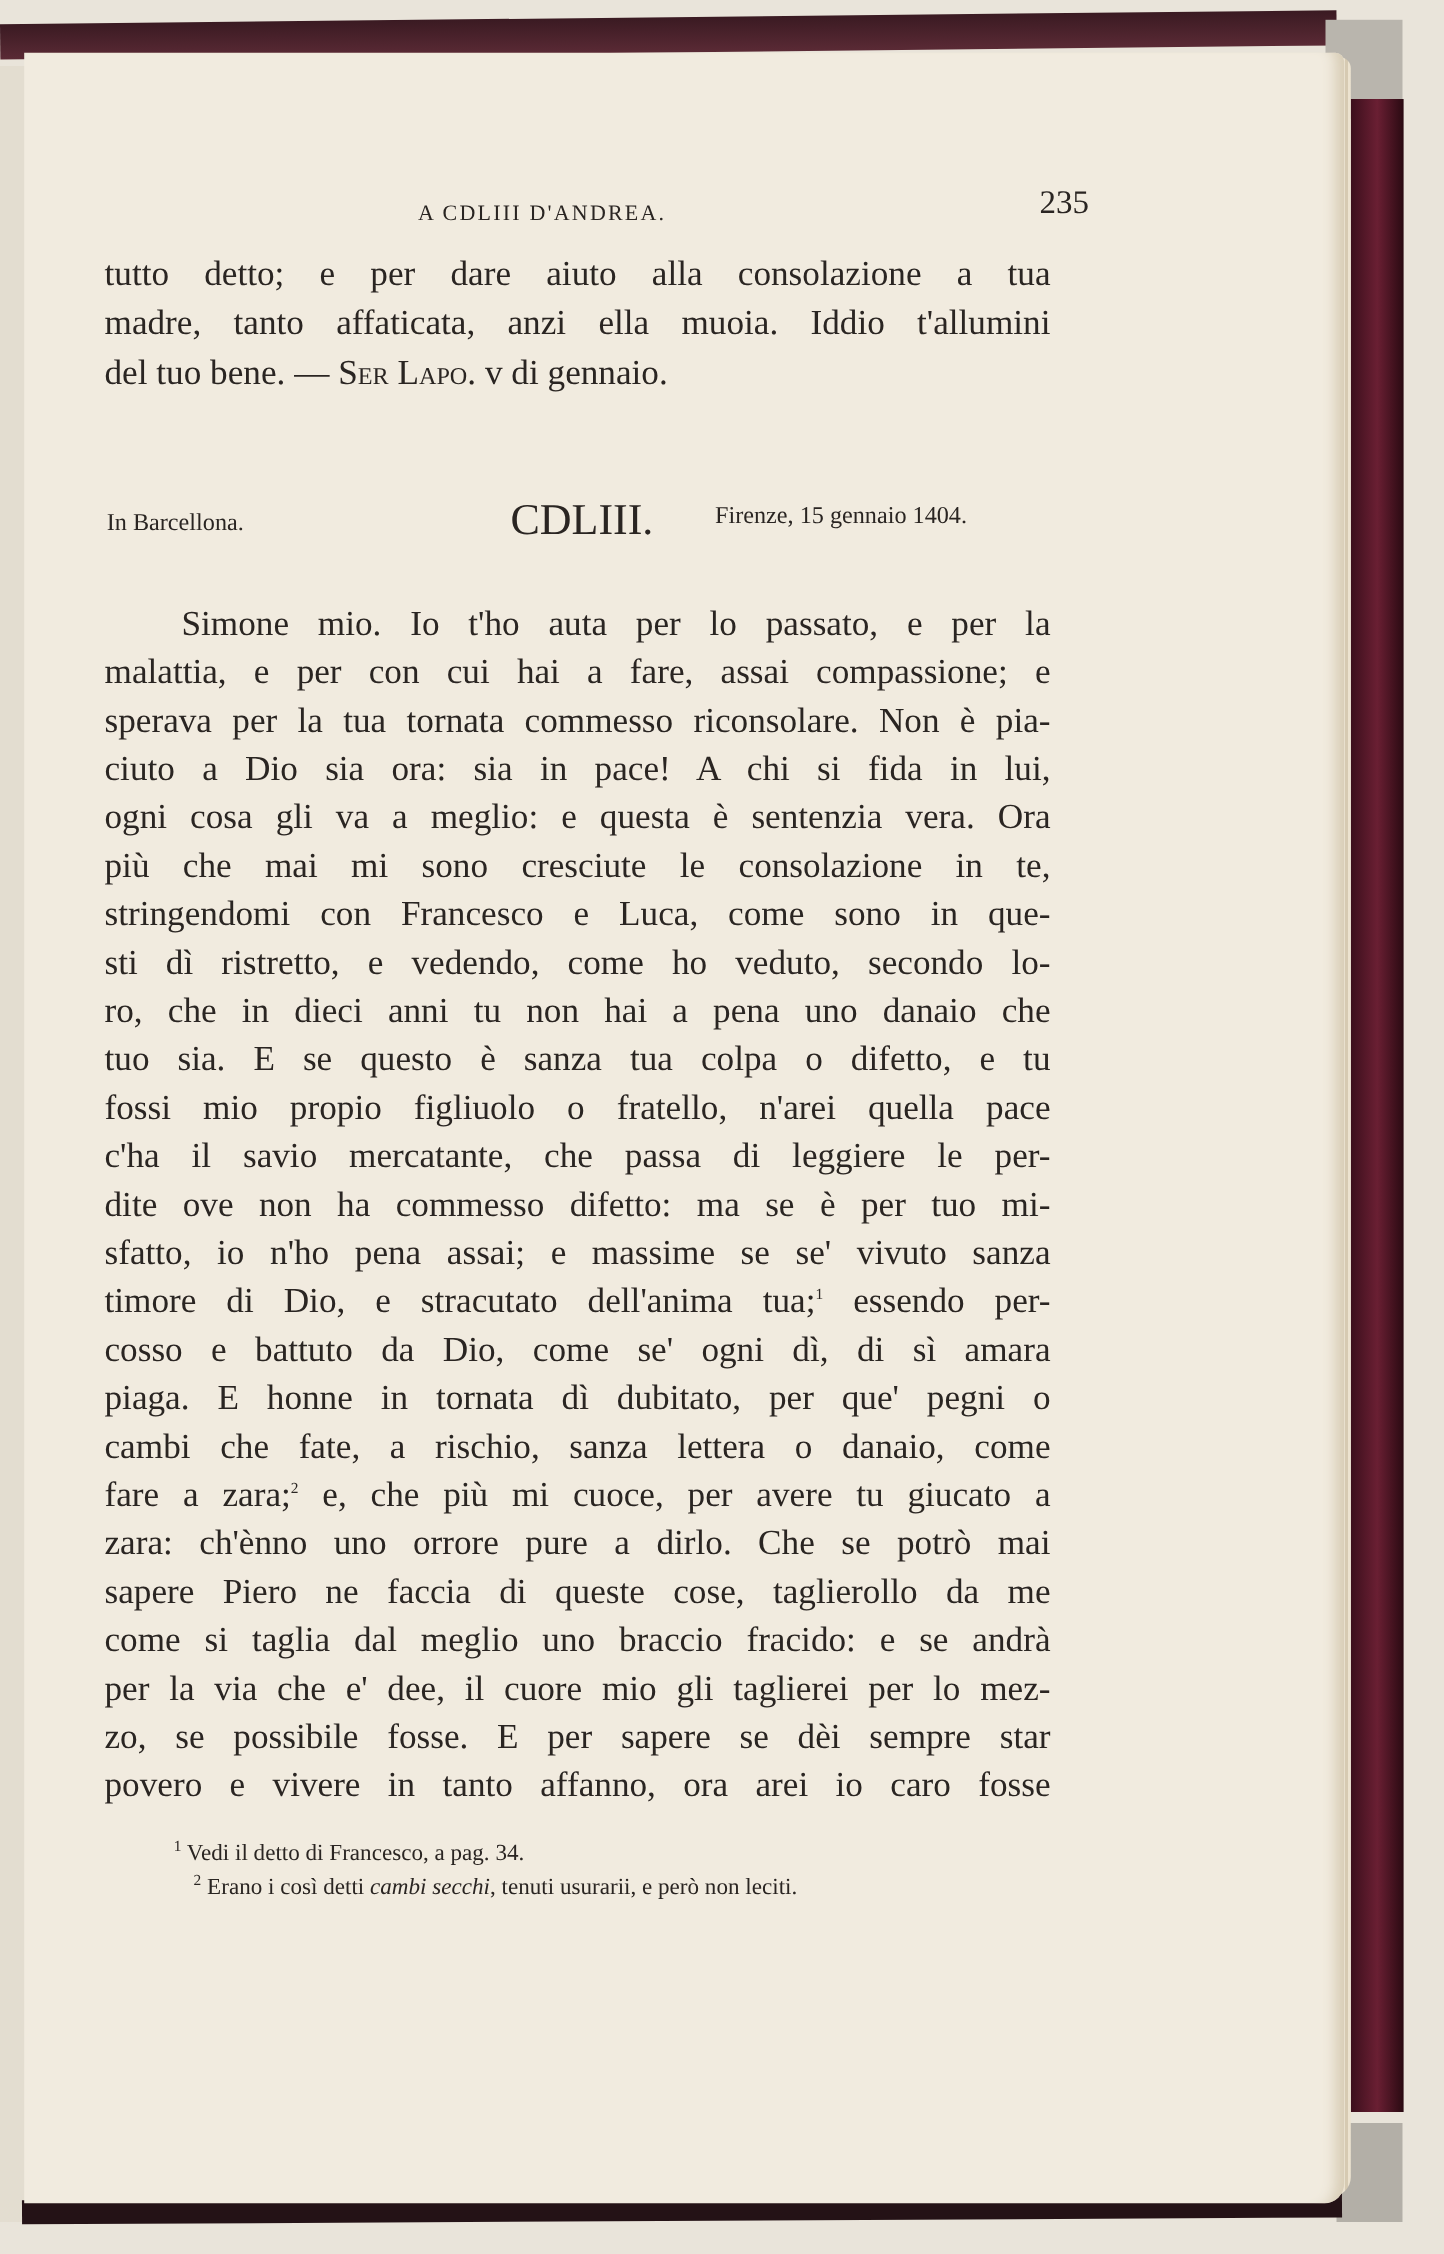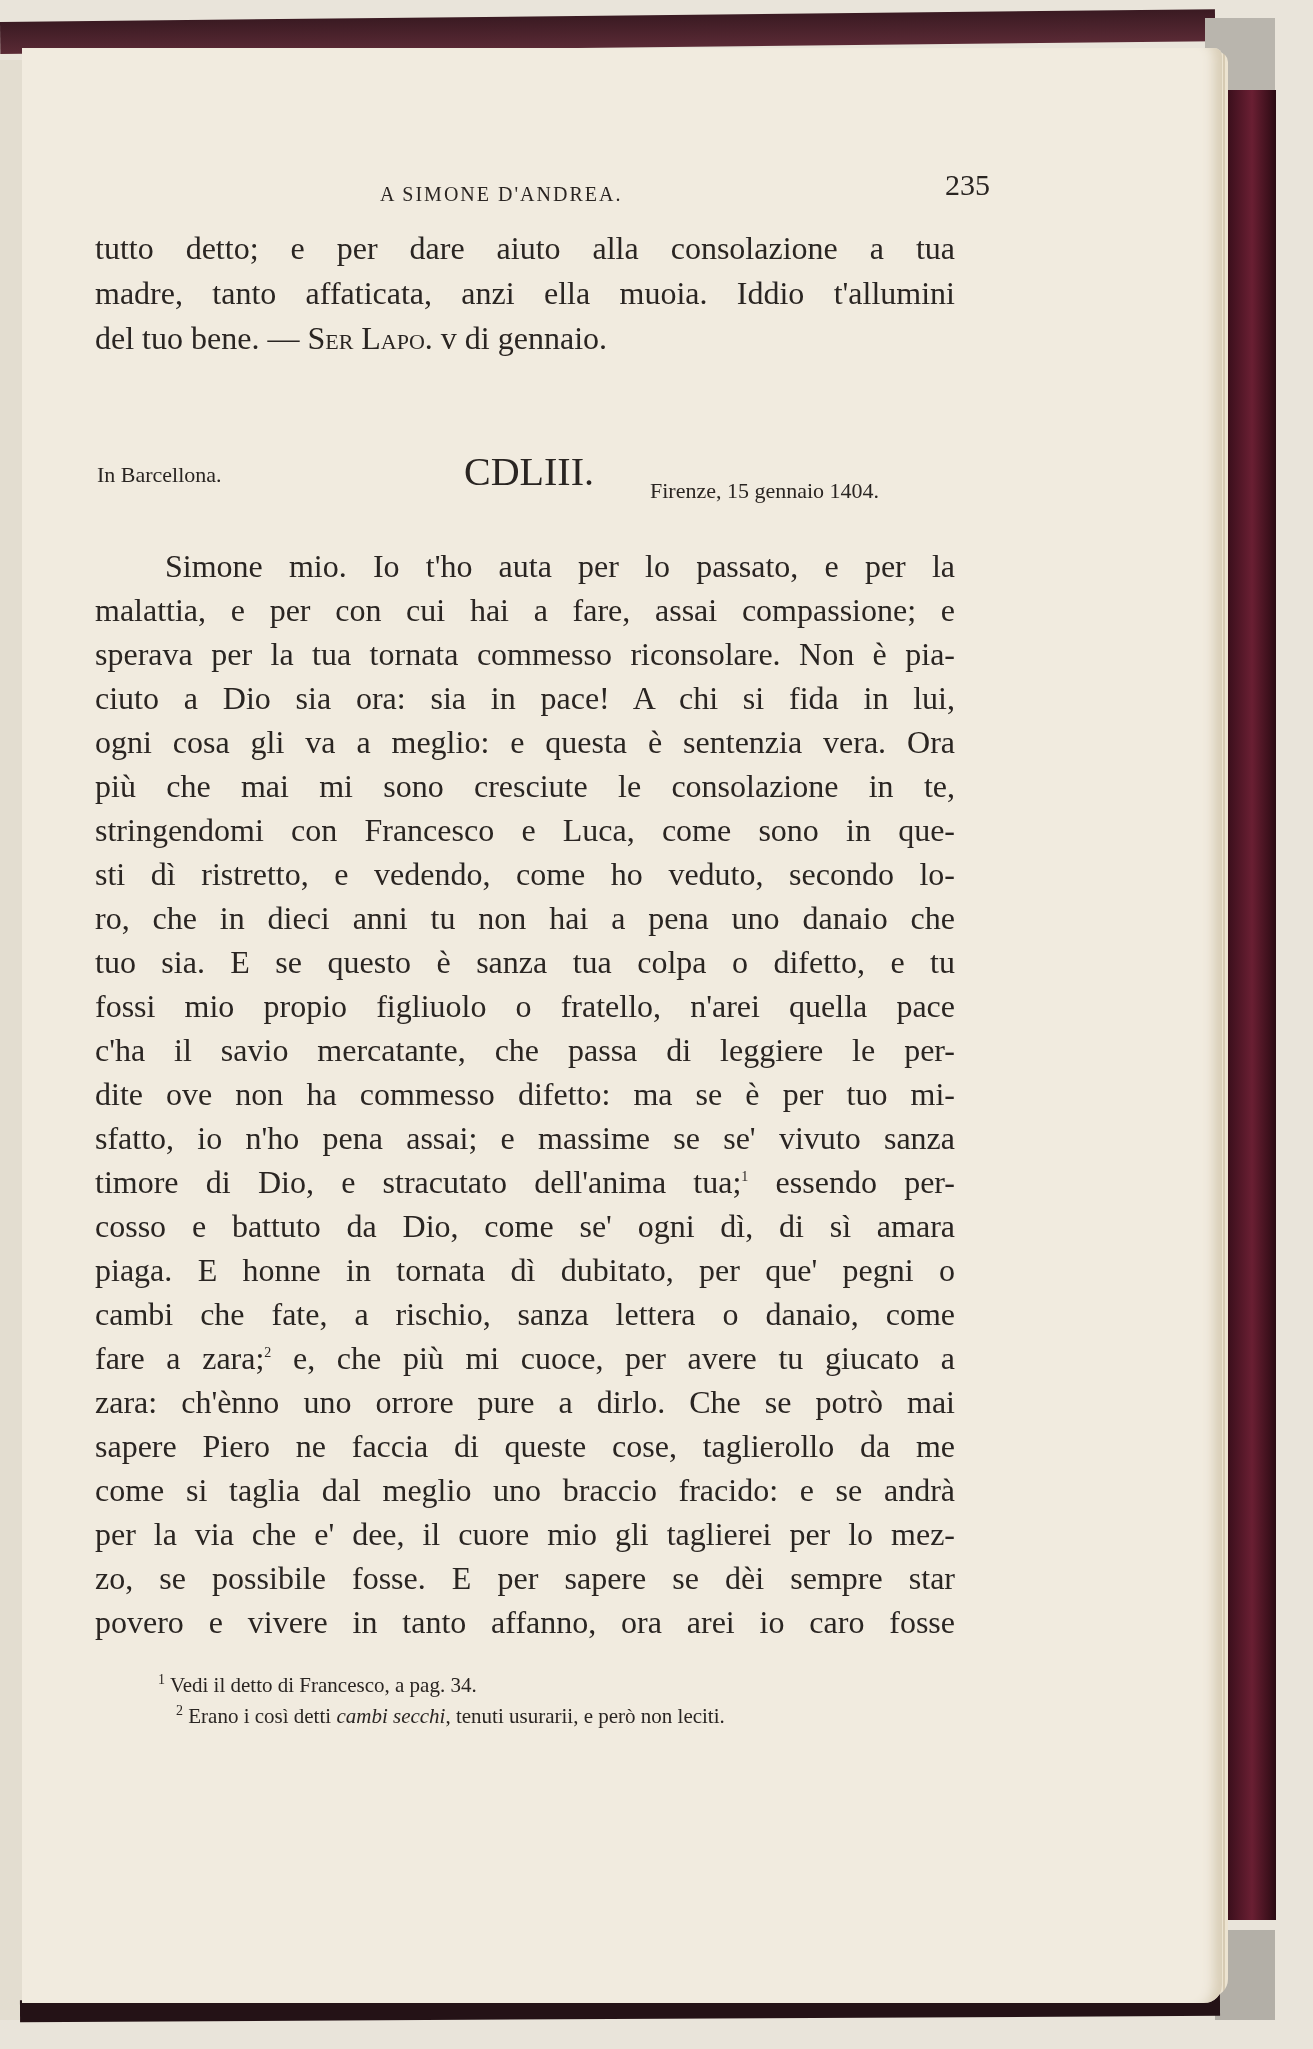--- a/index.html
+++ b/index.html
@@ -13,38 +13,38 @@
   .page { position:absolute; left:22px; top:48px; width:1200px; height:1955px; background:#f1ebdf; border-radius:0 8px 18px 0; box-shadow: inset -18px 0 12px -10px #d8cdb6; }
   .page-edges { position:absolute; left:1180px; top:52px; width:48px; height:1945px; background:repeating-linear-gradient(90deg,#ece3d0 0 3px,#d6cab2 3px 5px); border-radius:0 10px 18px 0; }
   .t { position:absolute; color:#2a2522; white-space:nowrap; font-family:"Liberation Serif", serif; }
   .header { font-size:20px; letter-spacing:2px; left:380px; top:183px; }
   .pagenum { font-size:30px; left:908px; top:168px;margin-left:37px; }
   .body { font-size:32px; left:95px; width:860px; text-align:justify; text-align-last:justify; }
   .body.last { text-align-last:left; }
   .sc { font-variant:small-caps; }
   .place { font-size:22px; left:97px; top:462px; }
   .num { font-size:40px; left:464px; top:448px; }
-  .date { font-size:22px; left:650px; top:455px;margin-top:23px; }
+  .date { font-size:22px; left:650px; top:455px; }
   .fn { font-size:21px; left:158px; }
   sup { font-size:14px; }
   em { font-style:italic; }
 </style>
 </head>
 <body>
 
 <div class="left-leaf"></div>
 <div class="cover-top"></div>
 <div class="corner-tr"></div>
 <div class="cover-right"></div>
 <div class="corner-br"></div>
 <div class="cover-bottom"></div>
 <div class="page-edges"></div>
 <div class="page"></div>
 
-<div class="t header">A SIMONE D'ANDREA.</div>
+<div class="t header">A CDLIII D'ANDREA.</div>
 <div class="t pagenum">235</div>
 
 <div class="t body" style="top:230px">tutto detto; e per dare aiuto alla consolazione a tua</div>
 <div class="t body" style="top:275px">madre, tanto affaticata, anzi ella muoia. Iddio t'allumini</div>
 <div class="t body last" style="top:320px"><span>del tuo bene. — </span><span class="sc">Ser Lapo</span><span>. v di gennaio.</span></div>
 
 <div class="t place">In Barcellona.</div>
 <div class="t num">CDLIII.</div>
 <div class="t date">Firenze, 15 gennaio 1404.</div>
 

